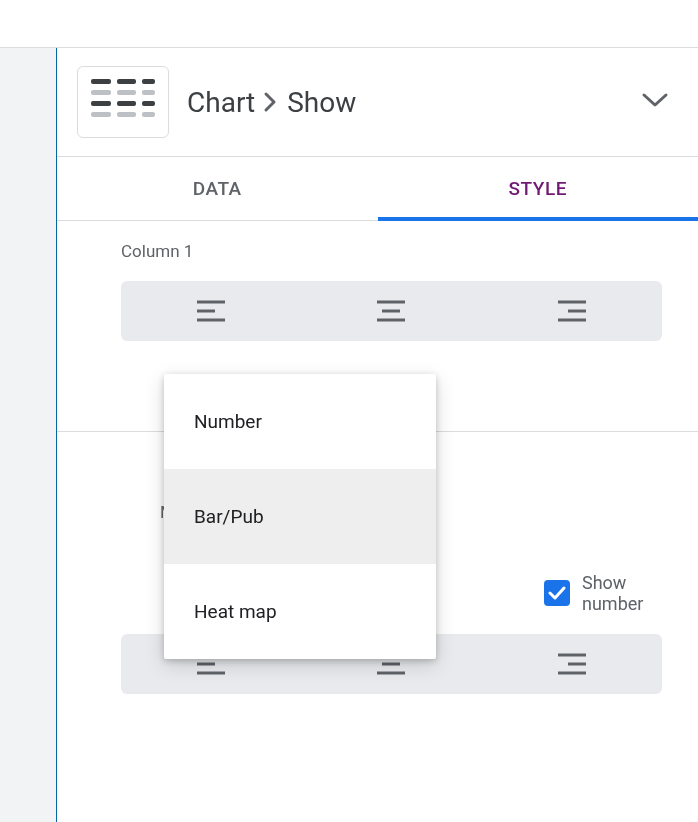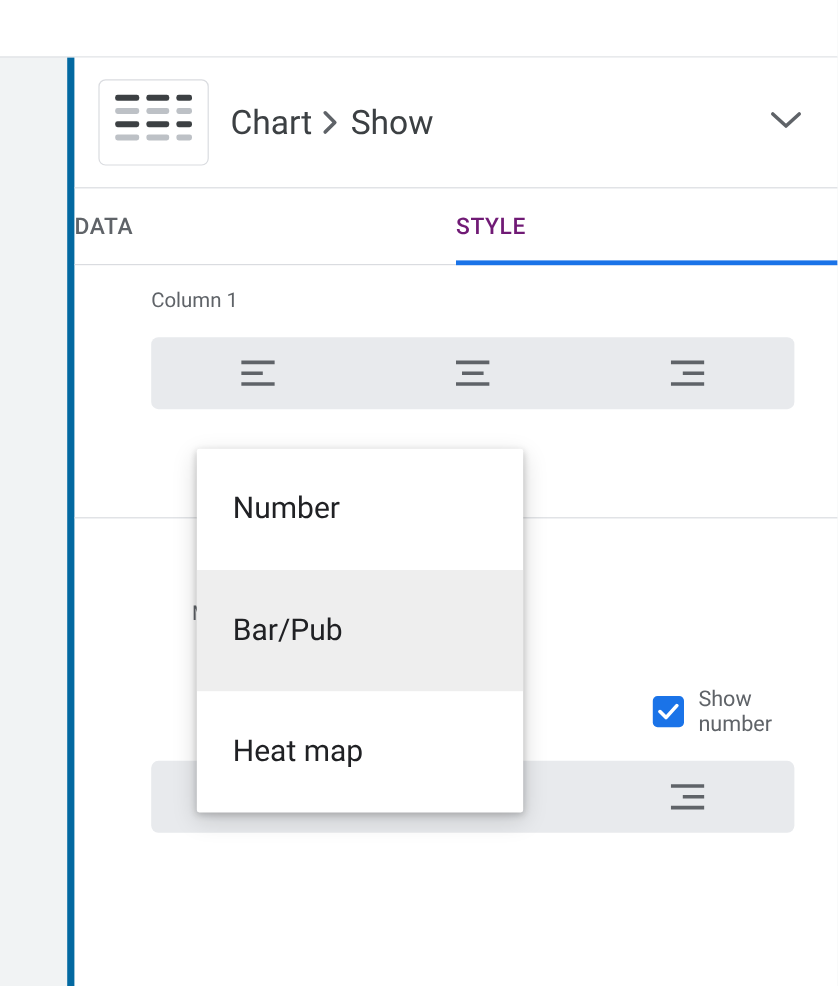--- a/index.html
+++ b/index.html
@@ -17,21 +17,21 @@
     .top-gap {
       height: 48px;
       background: #fff;
       border-bottom: 1px solid #dadce0;
     }
     .outer {
       padding-left: 56px;
     }
     .panel {
       background: #fff;
-      border-left: 6px solid #0369a1;
+      border-left: 1px solid #0369a1;
       height: 774px;
     }
     .header {
       display: flex;
       align-items: center;
       padding: 18px 24px 18px 20px;
       border-bottom: 1px solid #dadce0;
     }
     .chart-icon-box {
       width: 92px;
@@ -82,21 +82,21 @@
       color: #5f6368;
       padding: 4px;
       cursor: pointer;
     }
     .tabs {
       display: flex;
       border-bottom: 1px solid #dadce0;
     }
     .tab {
       flex: 1;
-      text-align: left;
+      text-align: center;
       padding: 20px 0;
       font-size: 19px;
       font-weight: 500;
       letter-spacing: 0.5px;
       cursor: pointer;
       position: relative;
       color: #5f6368;
     }
     .tab.active {
       color: #701a75;
@@ -182,21 +182,21 @@
       top: 374px;
       width: 272px;
       background: #fff;
       border-radius: 2px;
       box-shadow: 0 2px 6px rgba(0,0,0,0.2), 0 6px 20px rgba(0,0,0,0.15);
       z-index: 10;
       overflow: hidden;
     }
     .dropdown-item {
       padding: 36px 30px;
-      font-size: 25px;
+      font-size: 19px;
       color: #202124;
       cursor: pointer;
     }
     .dropdown-item.hover {
       background: #eeeeee;
     }
     .metric-label-under {
       position: absolute;
       left: 160px;
       top: 502px;

